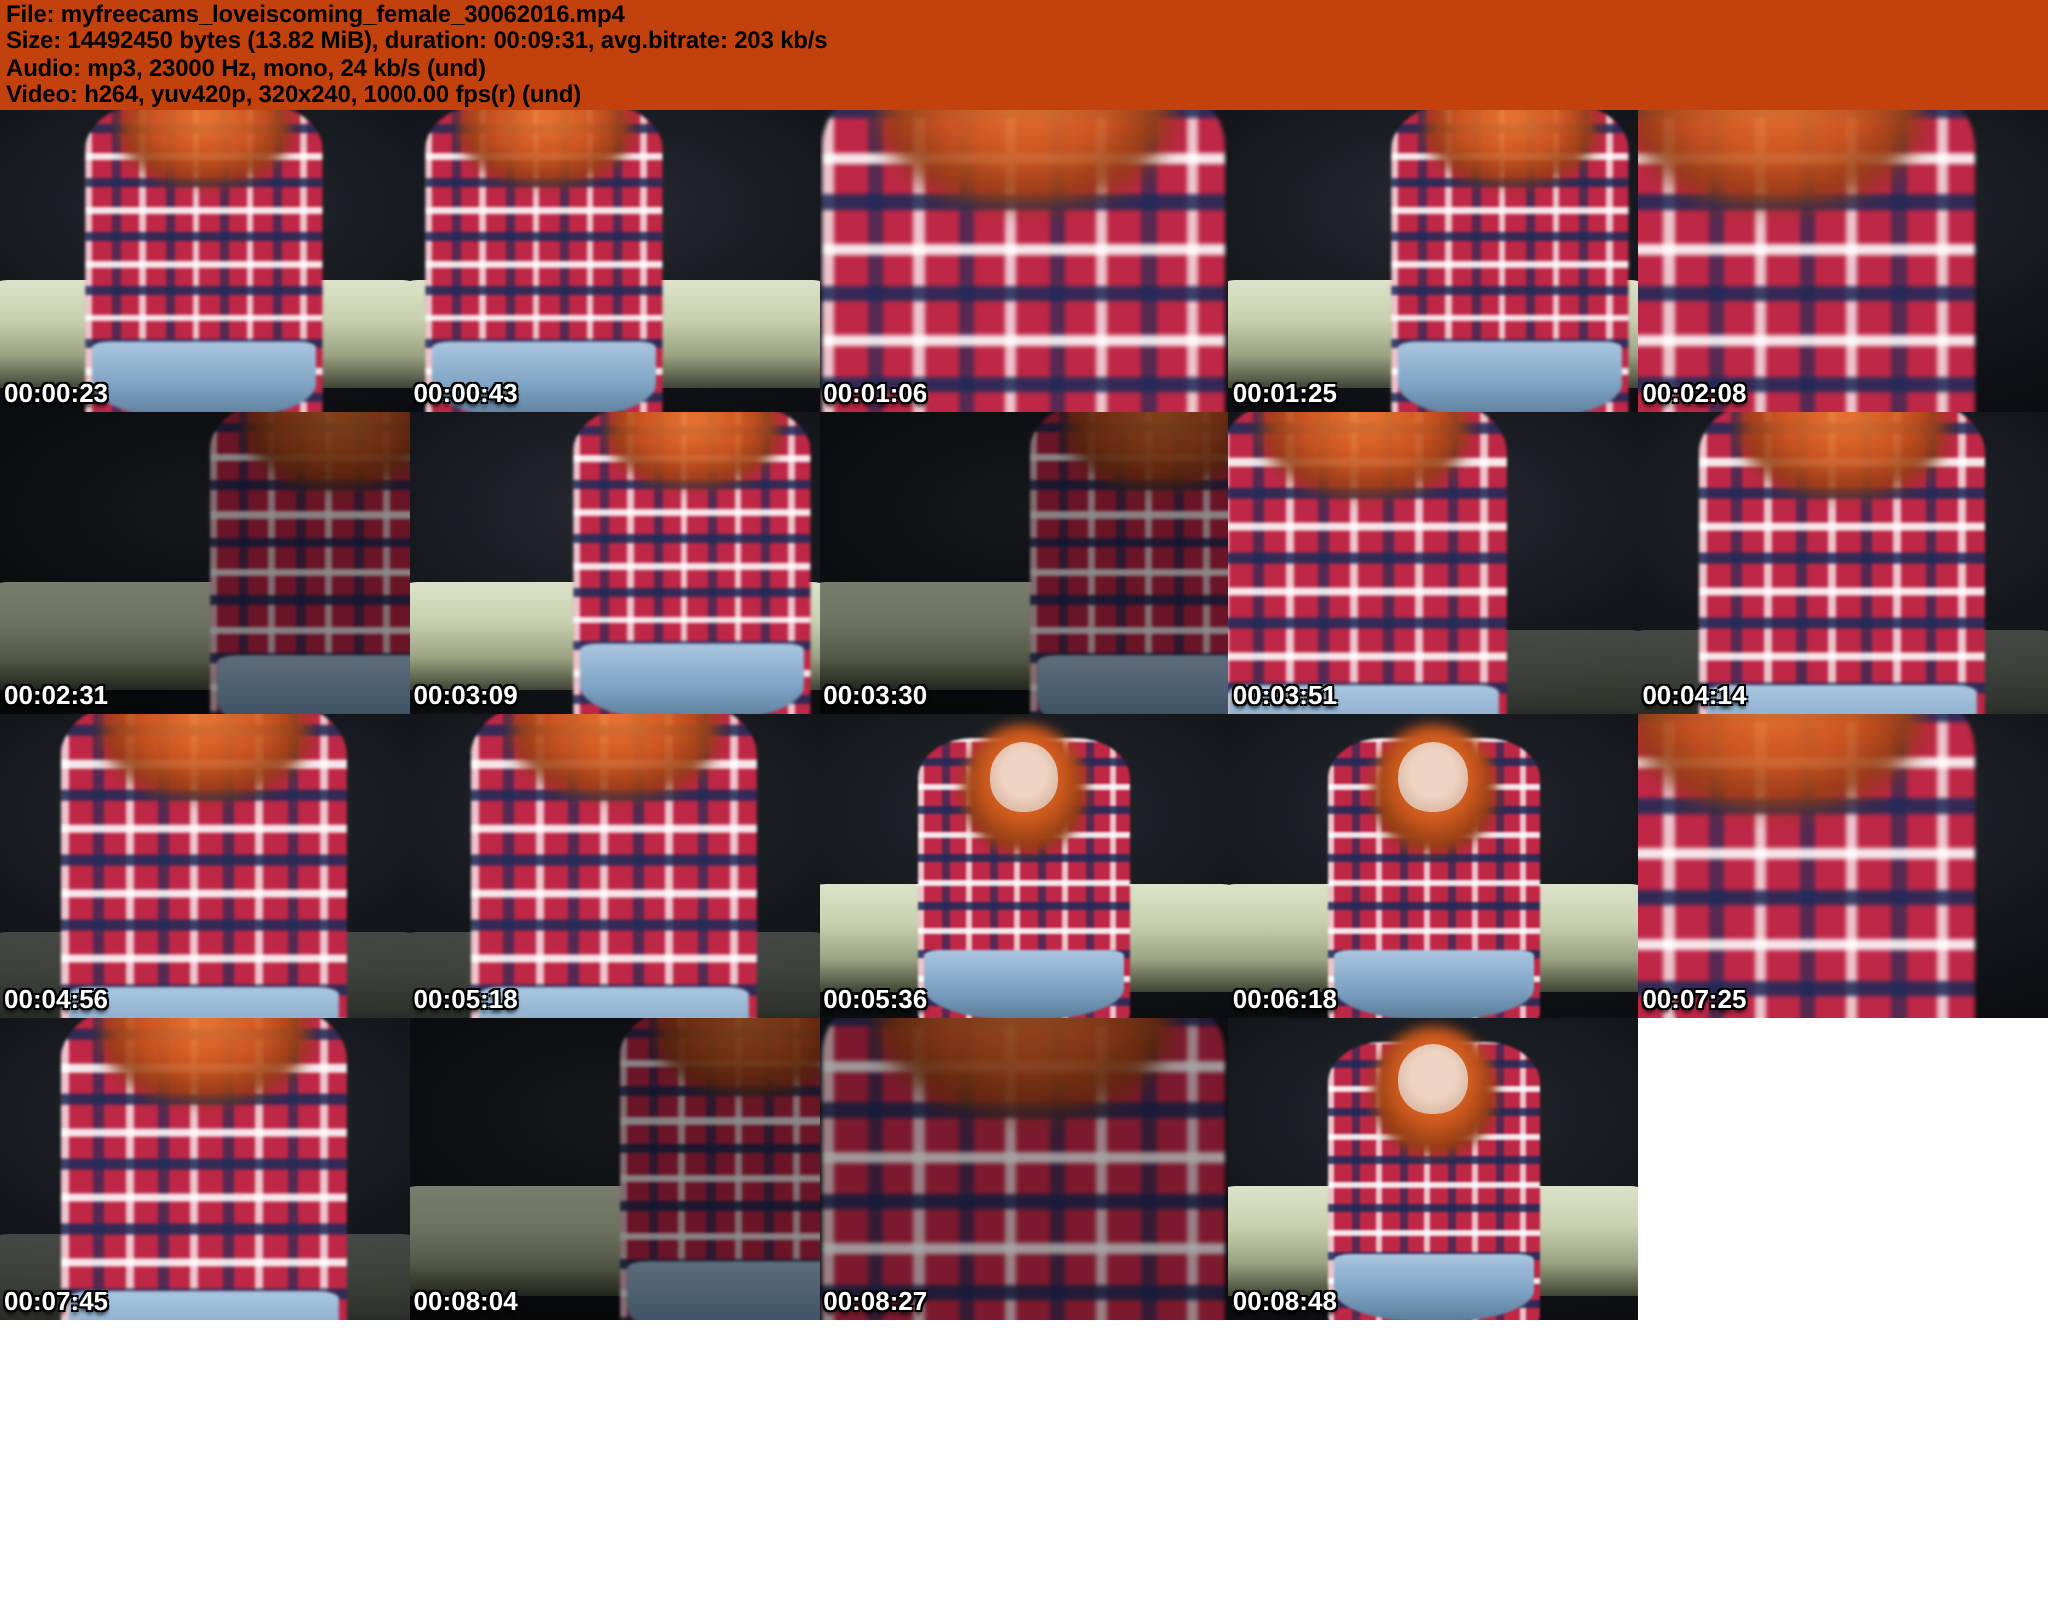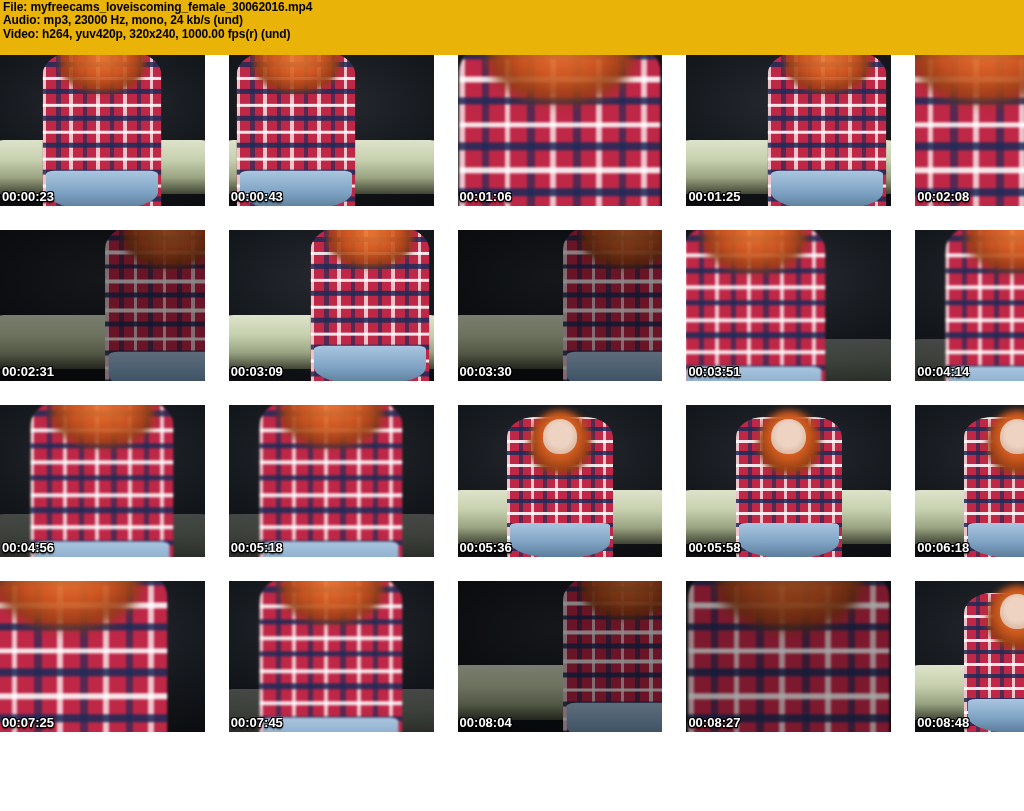--- a/index.html
+++ b/index.html
@@ -7,39 +7,38 @@
     width:1024px;height:811px;
     background:#ffffff;
     font-family:"Liberation Sans",sans-serif;
     overflow:hidden;
   }
 
   
   .meta-header{
     box-sizing:border-box;
     width:1024px;height:55px;
-    background:#eab308;
+    background:#c2410c;
     color:#000000;
     padding:1px 0 0 3px;
   }
   .meta-header .line{
     font-weight:bold;
     font-size:12px;
     line-height:13.3px;
     letter-spacing:-0.1px;
     white-space:nowrap;
   }
 
   
   .grid{
     width:1024px;height:756px;
     display:grid;
     grid-template-columns:repeat(5,204.8px);
     grid-template-rows:repeat(5,151.2px);
-    gap:24px;
   }
   .cell{
     position:relative;
     overflow:hidden;
     background:#000;
   }
   .art{
     position:absolute;inset:0;
     background:radial-gradient(130% 95% at 50% 32%, #262a30 0%, #14171c 45%, #060709 100%);
   }
@@ -119,20 +118,21 @@
       -1px  1px 0 #000, 1px  1px 0 #000,
        0 2px 2px #000;
     z-index:5;
   }
 </style>
 </head>
 <body>
 
 <div class="meta-header">
   <div class="line">File: myfreecams_loveiscoming_female_30062016.mp4</div>
+  <div class="line">Size: 14492450 bytes (13.82 MiB), duration: 00:09:31, avg.bitrate: 203 kb/s</div>
   <div class="line">Audio: mp3, 23000 Hz, mono, 24 kb/s (und)</div>
   <div class="line">Video: h264, yuv420p, 320x240, 1000.00 fps(r) (und)</div>
 </div>
 
 <div class="grid">
 
   <div class="cell v-skirt">
     <div class="art">
         <div class="figure"></div>
       </div>
@@ -210,53 +210,47 @@
   <div class="cell v-head">
     <div class="art">
         <div class="figure"></div>
       </div>
     <span class="ts">00:05:36</span>
   </div>
   <div class="cell v-head">
     <div class="art">
         <div class="figure"></div>
       </div>
-    <span class="ts">00:05:58</span>
+    <span class="ts">00:06:18</span>
+  </div>
+
+  <div class="cell v-close shift-l">
+    <div class="art">
+        <div class="figure"></div>
+      </div>
+    <span class="ts">00:07:25</span>
+  </div>
+  <div class="cell v-torso">
+    <div class="art">
+        <div class="figure"></div>
+      </div>
+    <span class="ts">00:07:45</span>
+  </div>
+  <div class="cell v-dark shift-r">
+    <div class="art">
+        <div class="figure"></div>
+      </div>
+    <span class="ts">00:08:04</span>
+  </div>
+  <div class="cell v-close dim">
+    <div class="art">
+        <div class="figure"></div>
+      </div>
+    <span class="ts">00:08:27</span>
   </div>
   <div class="cell v-head">
     <div class="art">
         <div class="figure"></div>
       </div>
-    <span class="ts">00:06:18</span>
-  </div>
-
-  <div class="cell v-close shift-l">
-    <div class="art">
-        <div class="figure"></div>
-      </div>
-    <span class="ts">00:07:25</span>
-  </div>
-  <div class="cell v-torso">
-    <div class="art">
-        <div class="figure"></div>
-      </div>
-    <span class="ts">00:07:45</span>
-  </div>
-  <div class="cell v-dark shift-r">
-    <div class="art">
-        <div class="figure"></div>
-      </div>
-    <span class="ts">00:08:04</span>
-  </div>
-  <div class="cell v-close dim">
-    <div class="art">
-        <div class="figure"></div>
-      </div>
-    <span class="ts">00:08:27</span>
-  </div>
-  <div class="cell v-head">
-    <div class="art">
-        <div class="figure"></div>
-      </div>
     <span class="ts">00:08:48</span>
   </div>
 
 </div>
 
 </body></html>

